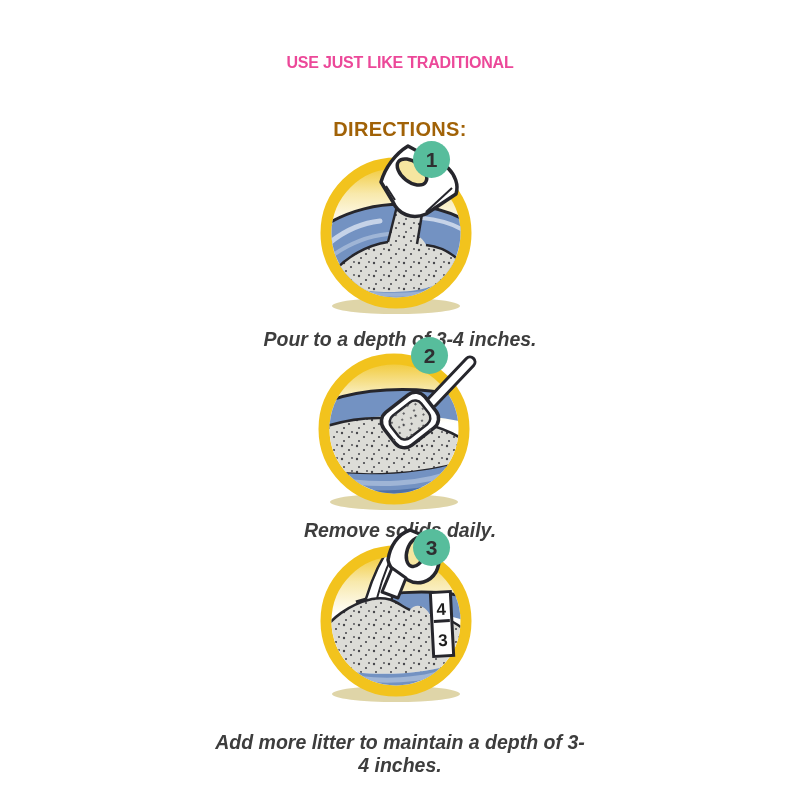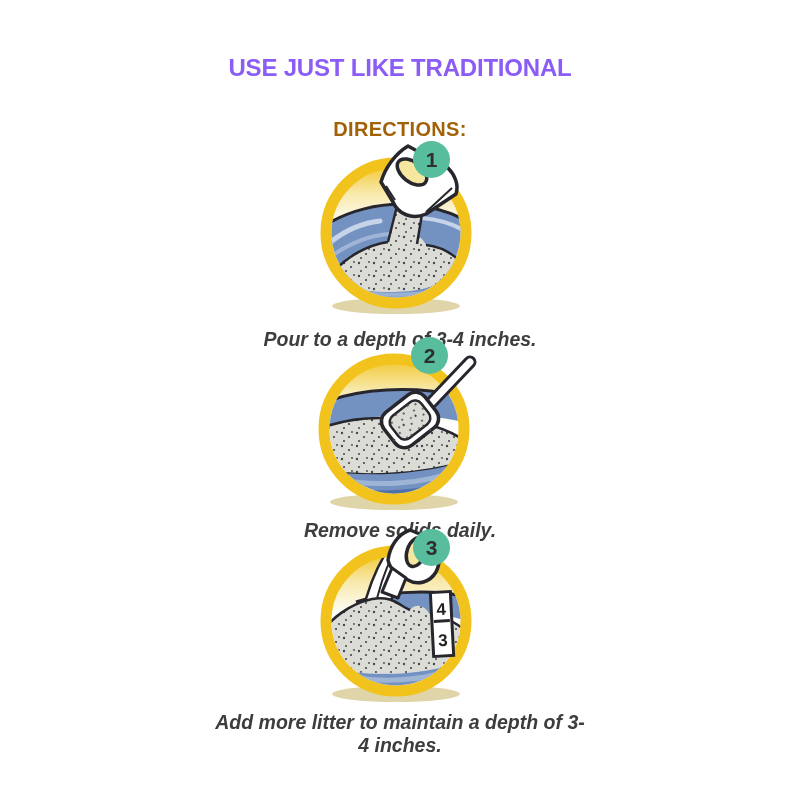--- a/index.html
+++ b/index.html
@@ -6,23 +6,23 @@
   .page{
     position:relative;
     width:800px;height:800px;
     background:#ffffff;
     font-family:"Liberation Sans", sans-serif;
     overflow:hidden;
   }
   .title{
     position:absolute;top:38px;left:0;right:0;
     text-align:center;
-    font-size:24px;font-weight:800;line-height:27px;
+    font-size:16px;font-weight:800;line-height:27px;
     letter-spacing:-0.2px;
-    color:#8b5cf6;
+    color:#ec4899;
   }
   .subtitle{
     position:absolute;top:101px;left:0;right:0;
     text-align:center;
     font-size:20px;font-weight:800;
     letter-spacing:0.3px;
     color:#a16207;
   }
   .illo{
     position:absolute;width:200px;height:200px;
@@ -41,21 +41,21 @@
   .caption{
     position:absolute;left:0;right:0;
     text-align:center;
     font-style:italic;font-weight:700;
     font-size:19.5px;line-height:23px;
     color:#3d3d3d;
   }
   #cap1{top:308px;}
   #cap2{top:499px;}
   #cap3{top:691px;}
-  #cap3 span{display:inline-block;max-width:370px;}
+  #cap3 span{display:inline-block;max-width:370px;margin-top:20px;}
   .gauge-num{
     font-family:"Liberation Sans", sans-serif;
     font-size:17px;font-weight:800;fill:#1f1f1f;
   }
 </style>
 </head>
 <body>
 
 <svg aria-hidden="true" style="position:absolute;width:0;height:0">
   <defs>

